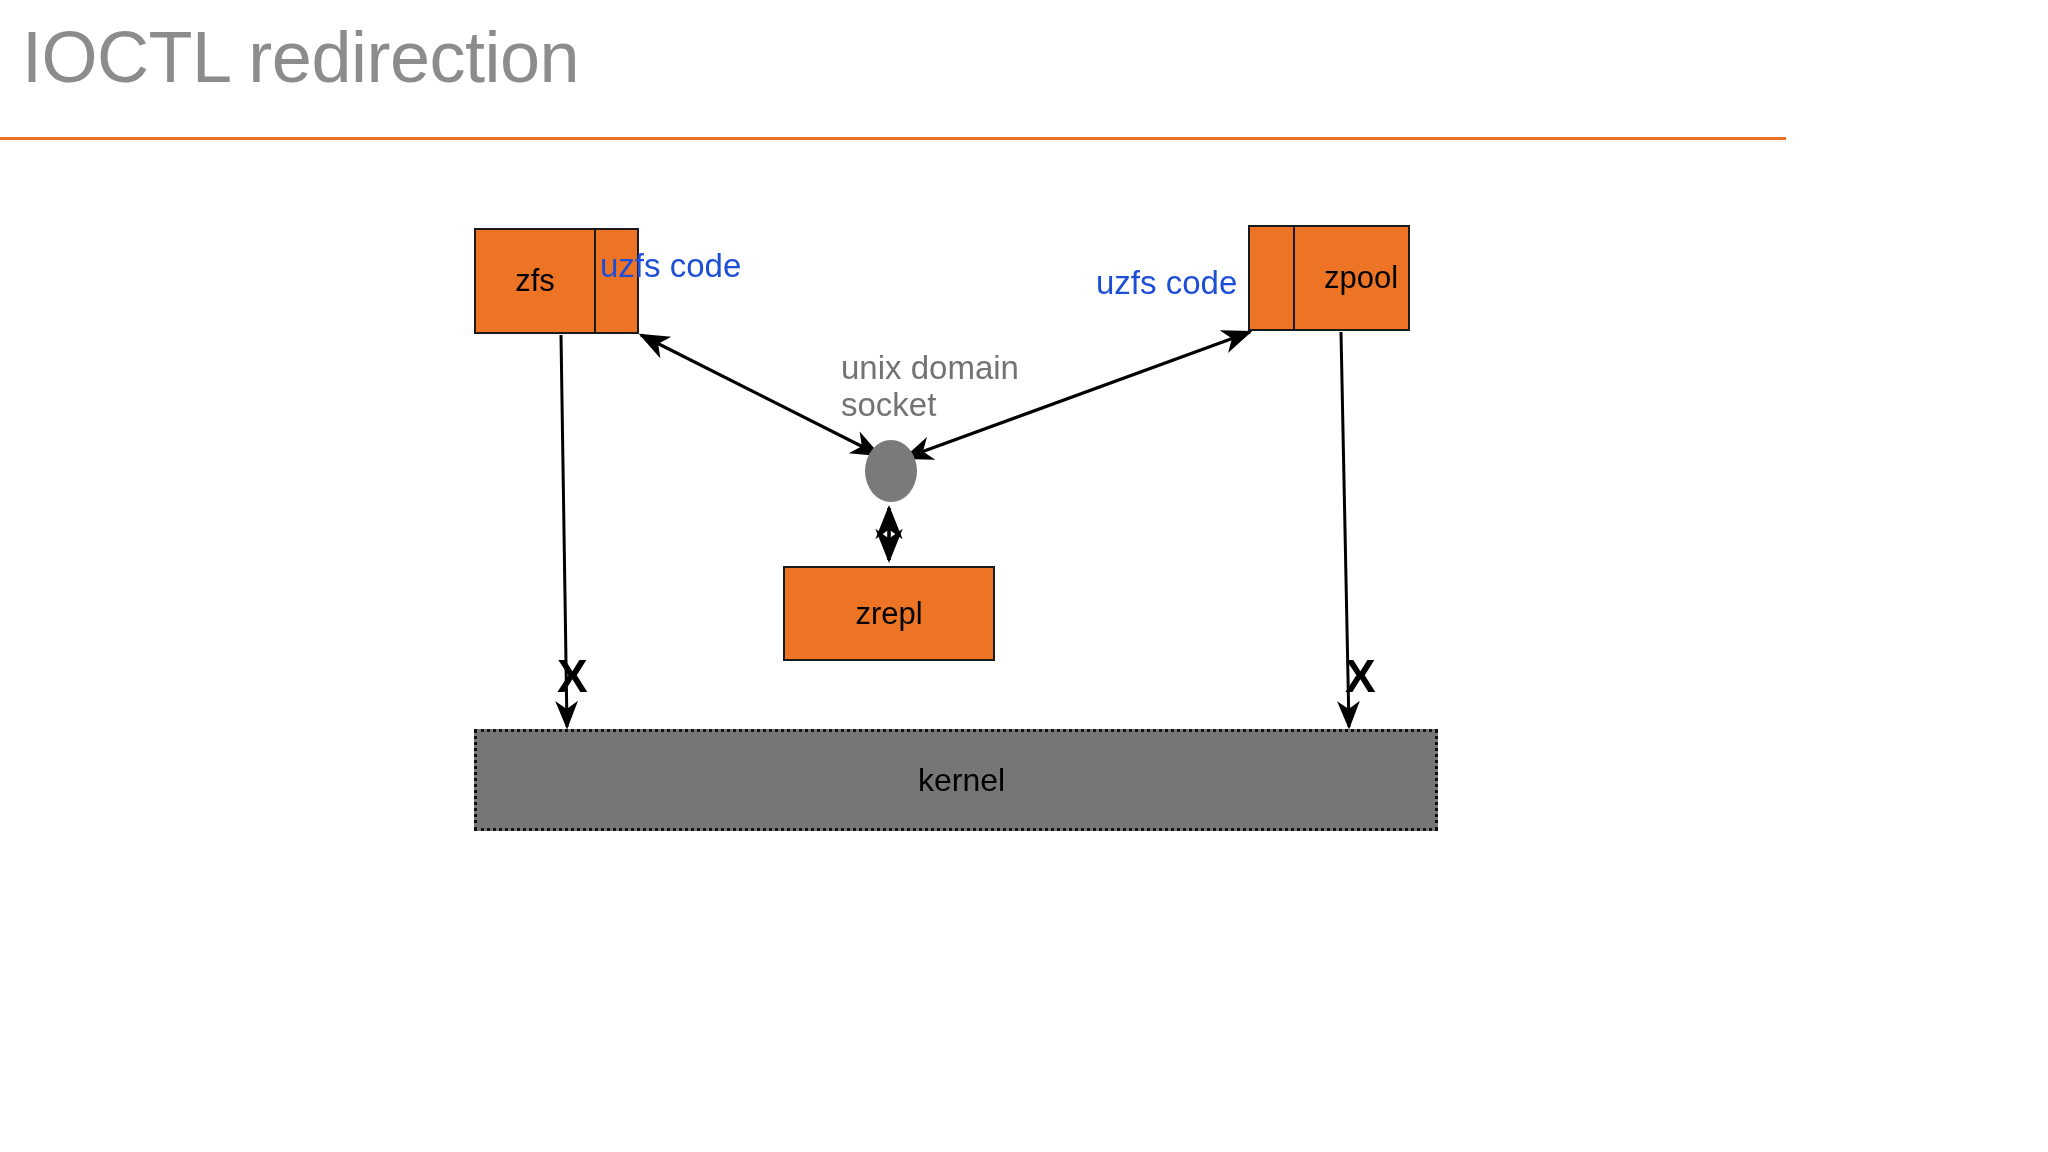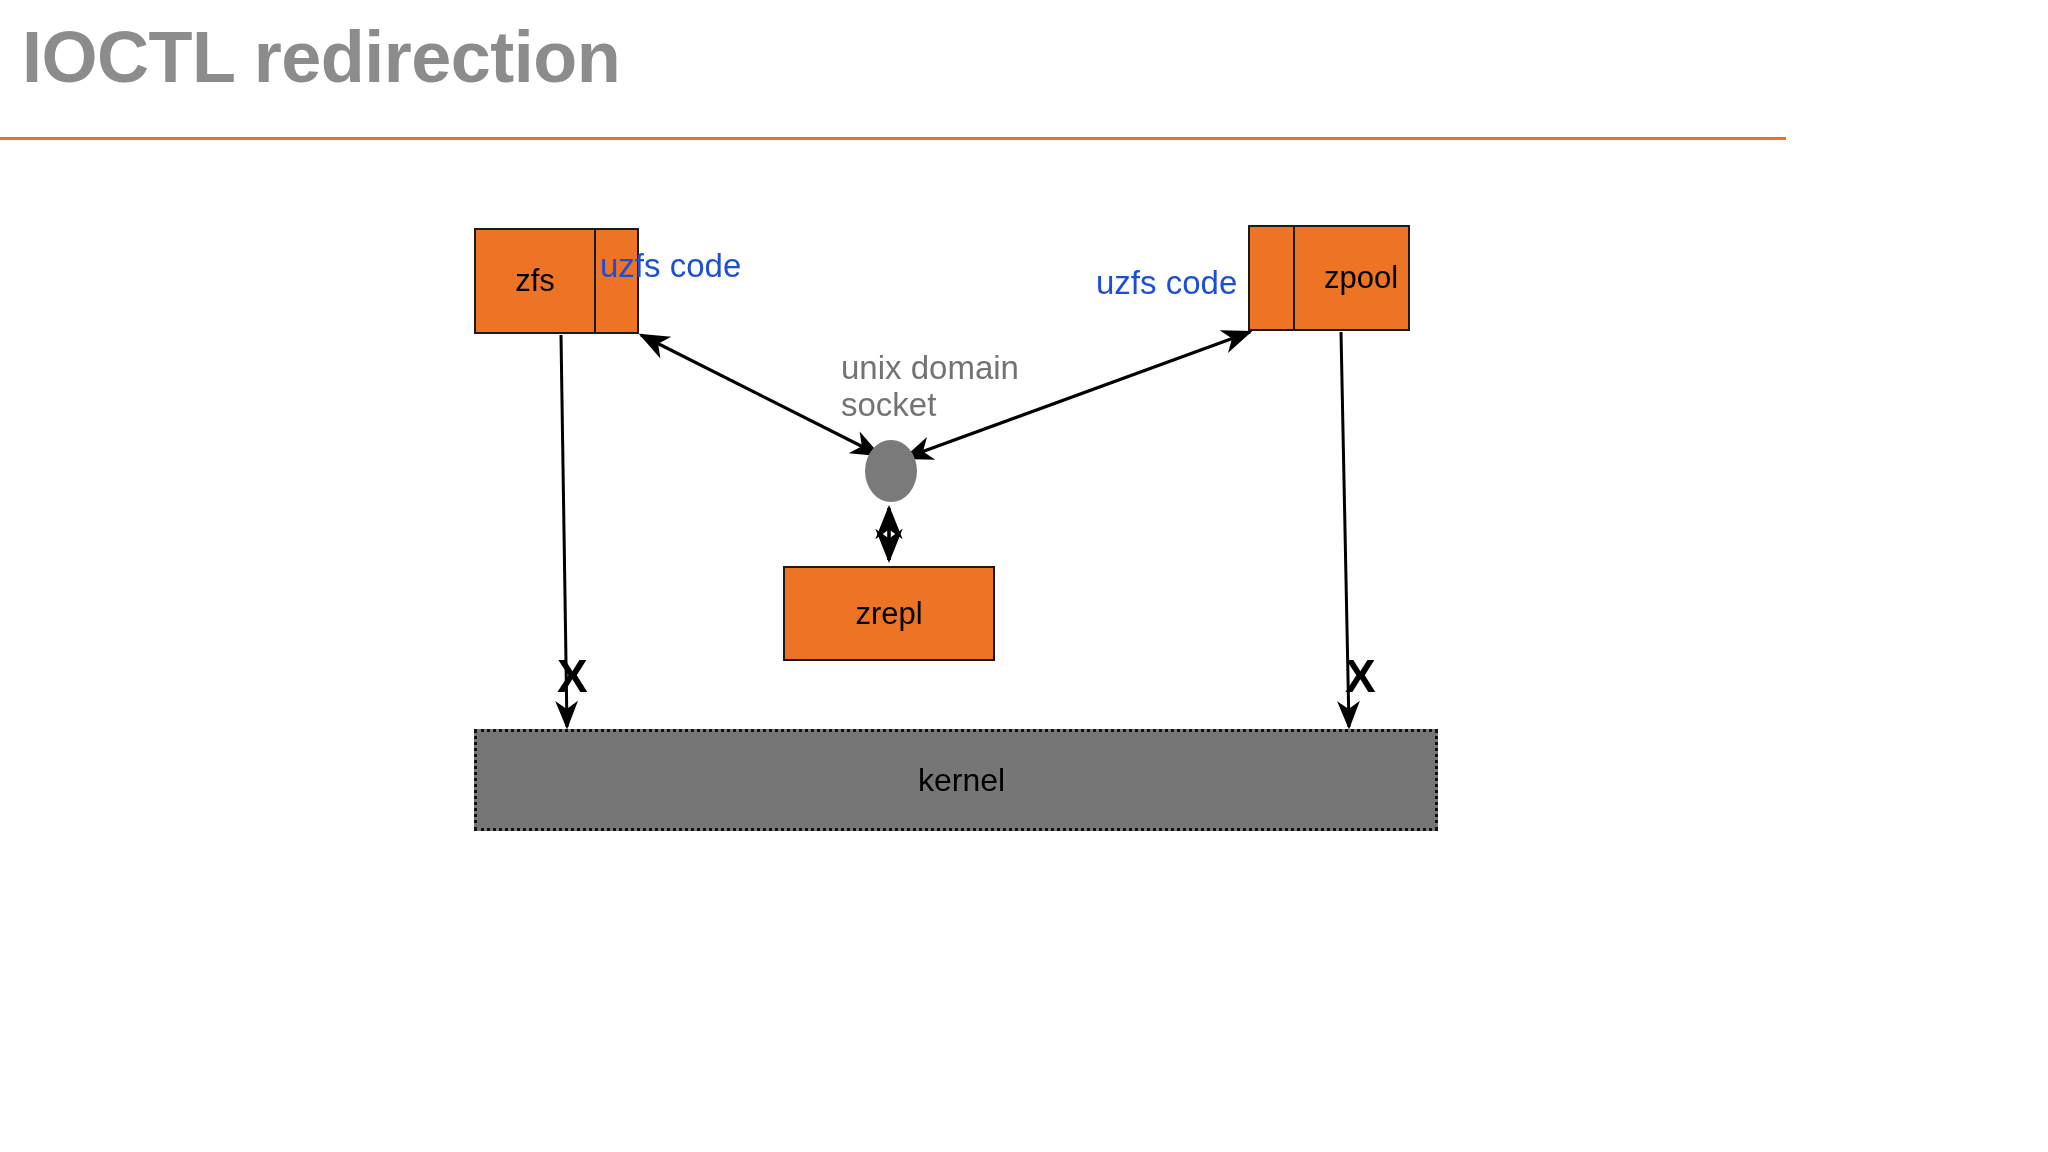--- a/index.html
+++ b/index.html
@@ -14,21 +14,21 @@
     overflow: hidden;
     font-family: "Liberation Sans", sans-serif;
   }
 
   
   #slide-title {
     position: absolute;
     left: 22px;
     top: 16px;
     font-size: 72px;
-    font-weight: bold;
+    font-weight: normal;
     color: #8c8c8c;
     letter-spacing: -0.5px;
     white-space: nowrap;
     line-height: 1.15;
   }
   #title-rule {
     position: absolute;
     left: 0px;
     top: 137px;
     width: 1786px;

